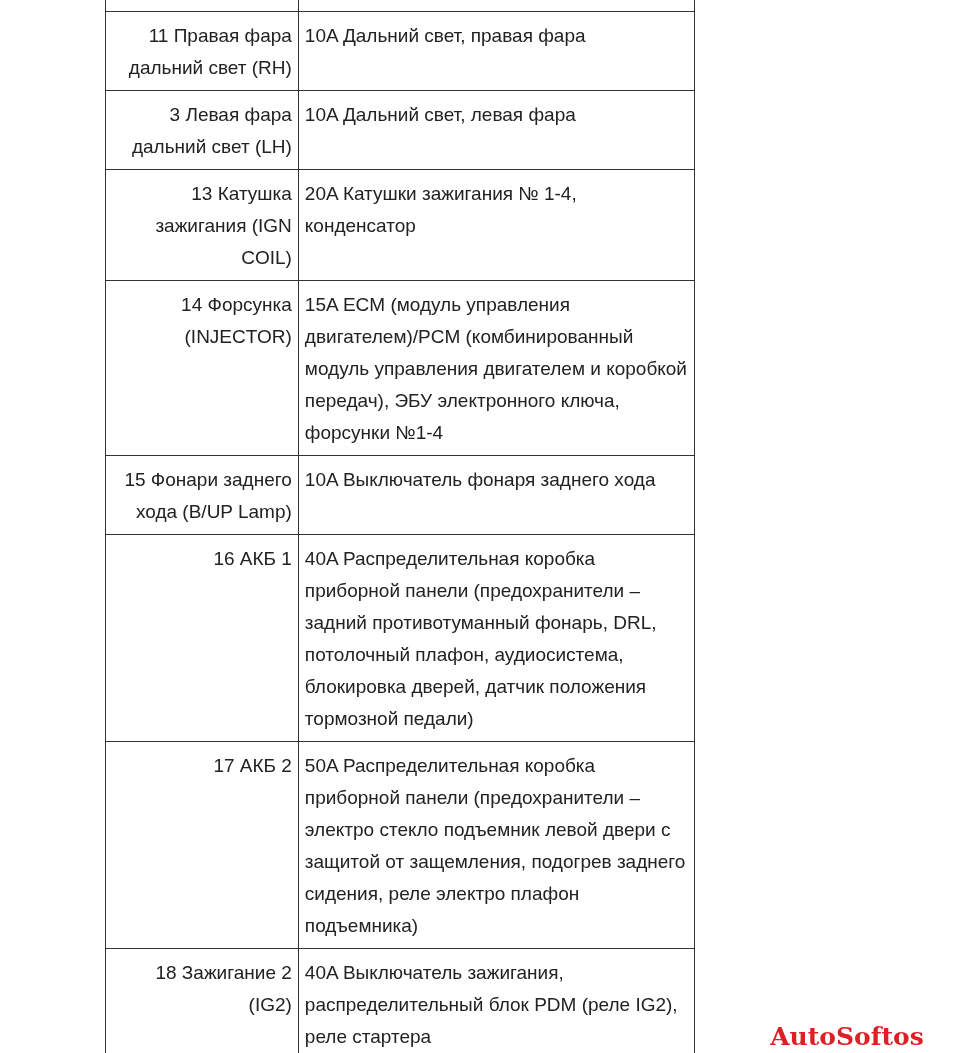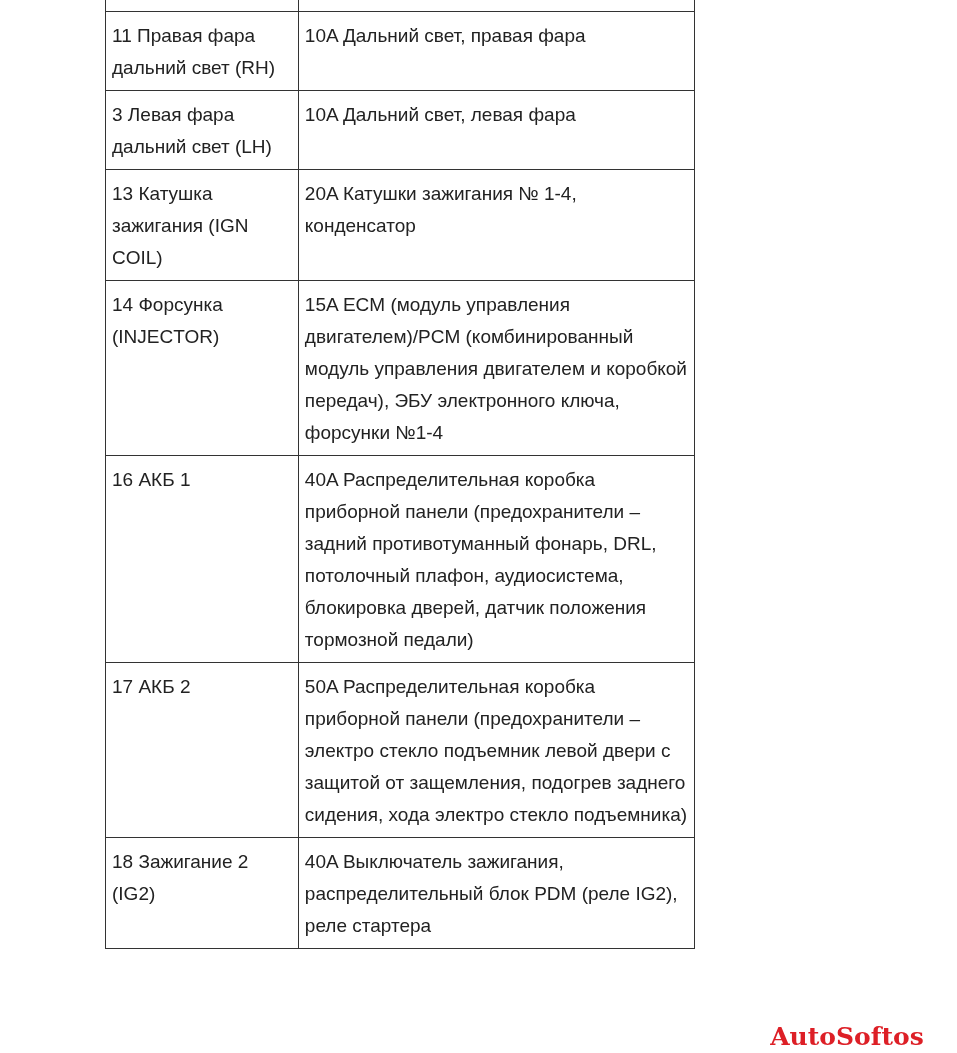--- a/index.html
+++ b/index.html
@@ -2,21 +2,21 @@
 <html><head>
   <meta charset="utf-8">
   <style>
     html, body { margin: 0; padding: 0; background: #ffffff; }
     body { width: 957px; height: 1053px; position: relative; overflow: hidden;
            font-family: "Liberation Sans", sans-serif; color: #222222; }
     table.fuse { position: absolute; left: 105px; top: -22px; border-collapse: collapse;
                  width: 590px; table-layout: fixed; }
     table.fuse td { border: 1px solid #333333; vertical-align: top;
                     padding: 8px 6px 6px 6px; font-size: 19px; line-height: 32px; }
-    table.fuse td.c1 { width: 184px; }
+    table.fuse td.c1 { width: 184px; text-align: right; }
     table.fuse td.c2 { width: 379px; }
     tr.r-top td { height: 18px; padding: 0; }
     .logo { position: absolute; left: 752px; top: 1023px; text-align: center; width: 190px; }
     .logo .brand { font-family: "DejaVu Serif", serif; font-weight: bold; font-size: 25px;
                    color: #dd1f26; letter-spacing: 0px; line-height: 28px; }
     .logo .tld { font-family: Liberation Sans, sans-serif; font-weight: bold; font-size: 18px;
                  color: #22dd22; line-height: 24px; margin-left: 28px; }
   </style>
 </head>
 <body>
@@ -37,26 +37,30 @@
     </tr>
     <tr>
       <td class="c1">13 Катушка зажигания (IGN COIL)</td>
       <td class="c2">20A Катушки зажигания № 1-4, конденсатор</td>
     </tr>
     <tr>
       <td class="c1">14 Форсунка (INJECTOR)</td>
       <td class="c2">15A ECM (модуль управления двигателем)/PCM (комбинированный модуль управления двигателем и коробкой передач), ЭБУ электронного ключа, форсунки №1-4</td>
     </tr>
     <tr>
+      <td class="c1">15 Фонари заднего хода (B/UP Lamp)</td>
+      <td class="c2">10A Выключатель фонаря заднего хода</td>
+    </tr>
+    <tr>
       <td class="c1">16 АКБ 1</td>
       <td class="c2">40A Распределительная коробка приборной панели (предохранители – задний противотуманный фонарь, DRL, потолочный плафон, аудиосистема, блокировка дверей, датчик положения тормозной педали)</td>
     </tr>
     <tr>
       <td class="c1">17 АКБ 2</td>
-      <td class="c2">50A Распределительная коробка приборной панели (предохранители – электро стекло подъемник левой двери с защитой от защемления, подогрев заднего сидения, хода электро стекло подъемника)</td>
+      <td class="c2">50A Распределительная коробка приборной панели (предохранители – электро стекло подъемник левой двери с защитой от защемления, подогрев заднего сидения, реле электро плафон подъемника)</td>
     </tr>
     <tr>
       <td class="c1">18 Зажигание 2 (IG2)</td>
       <td class="c2">40A Выключатель зажигания, распределительный блок PDM (реле IG2), реле стартера</td>
     </tr>
 
   </tbody>
 </table>
 
 <div class="logo">

